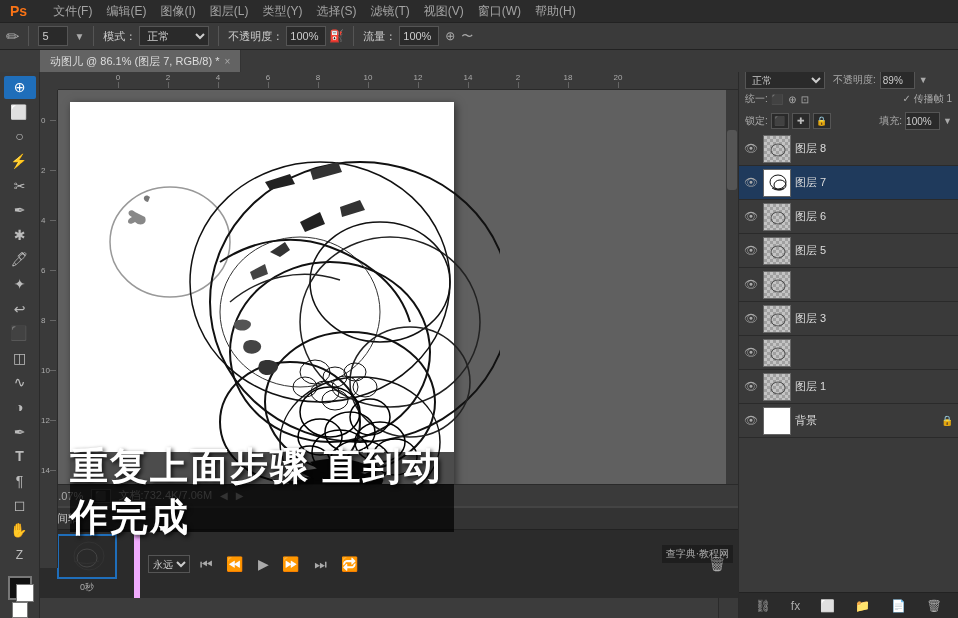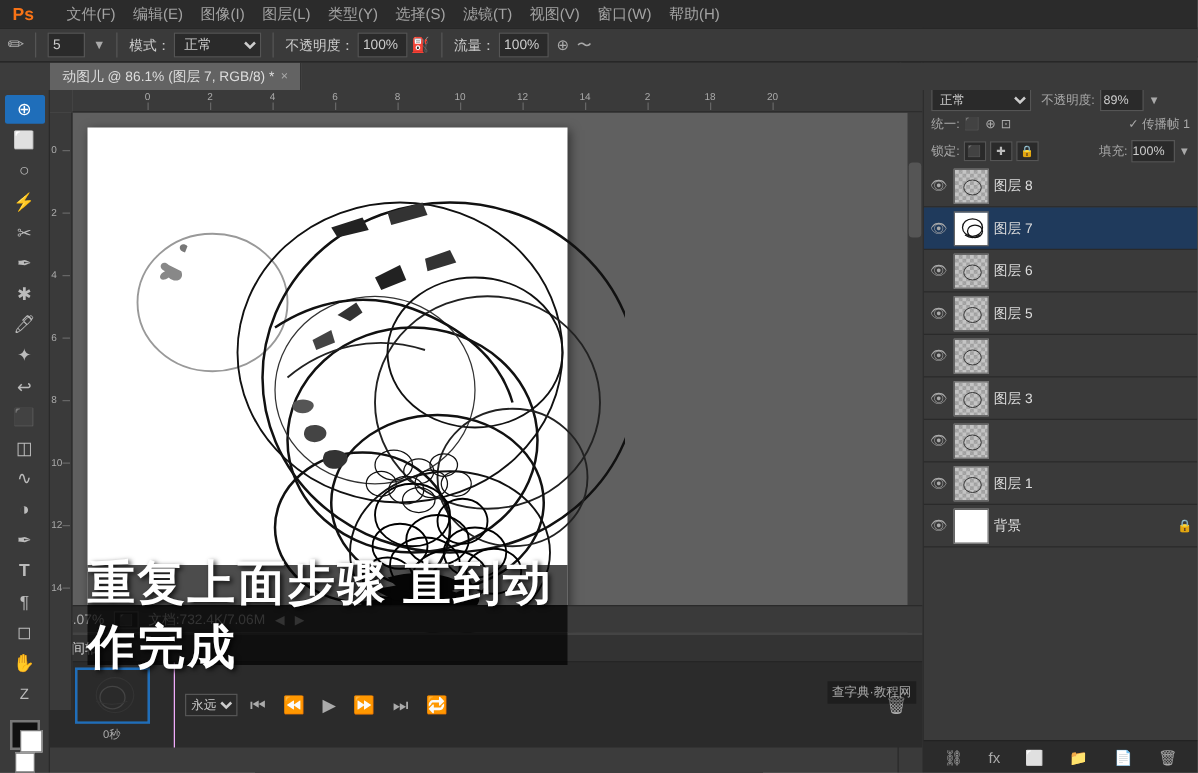--- a/index.html
+++ b/index.html
@@ -347,21 +347,21 @@
       font-size: 11px;
       color: #ccc;
     }
     #timeline-content {
       display: flex;
       height: 68px;
     }
     #timeline-frames {
       width: 100px;
       background: #2b2b2b;
-      border-right: 1px solid #f0abfc;
+      border-right: 6px solid #f0abfc;
       display: flex;
       flex-direction: column;
       align-items: center;
       padding: 4px;
     }
     .frame-thumb {
       width: 60px; height: 50px;
       background: #3a3a3a;
       border: 2px solid #1f6eba;
       display: flex; flex-direction: column;

